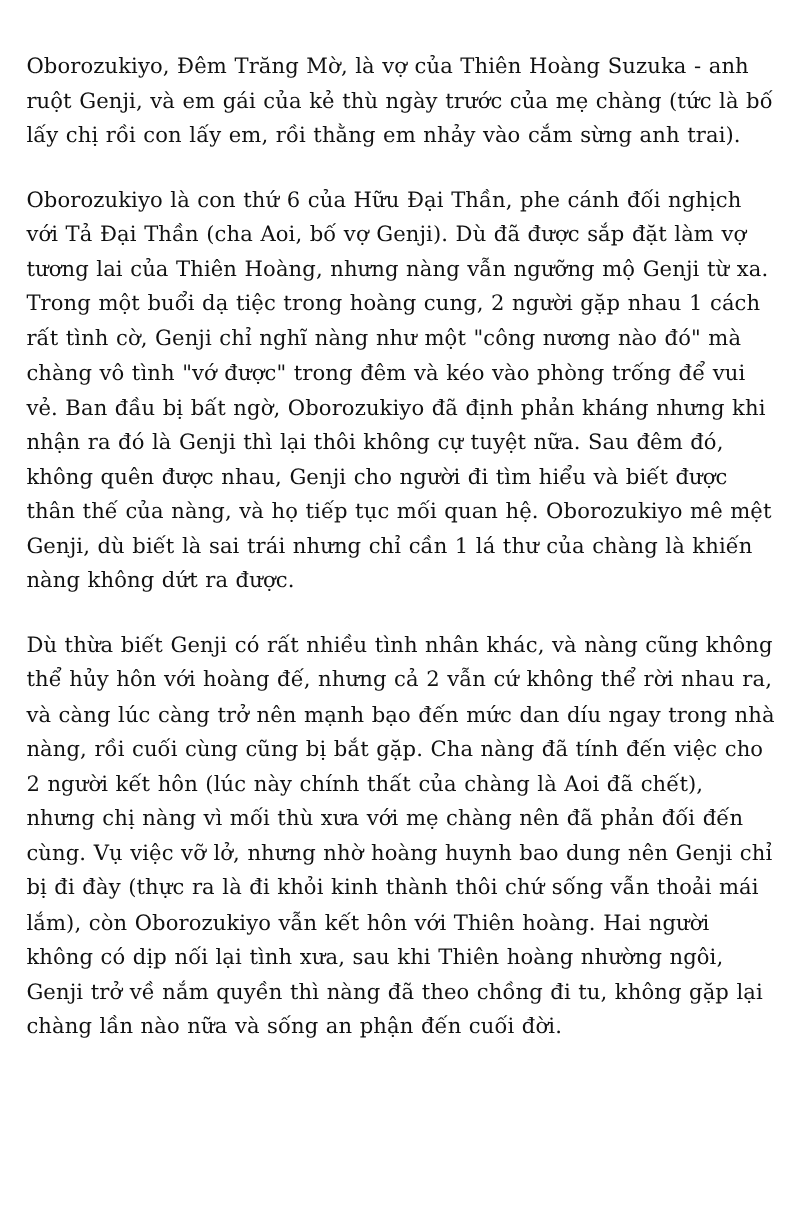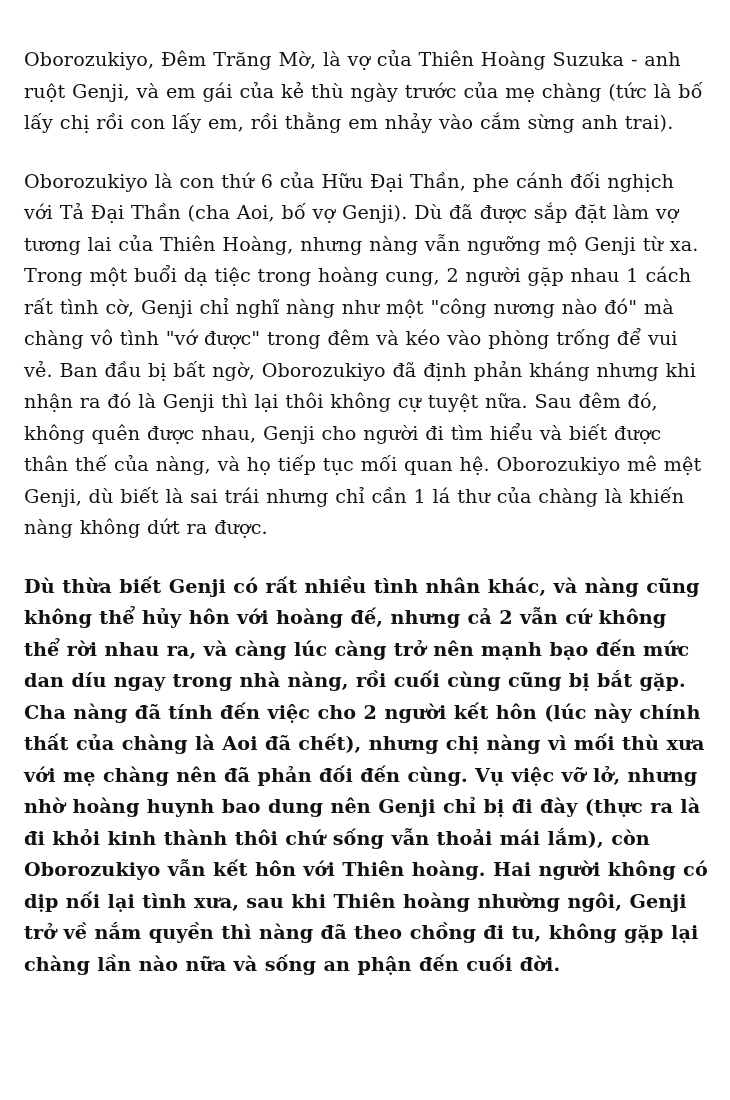--- a/index.html
+++ b/index.html
@@ -29,21 +29,20 @@
     font-size: 19.2px;
     line-height: 31.5px;
     text-align: left;
     margin: 0 0 27px 0;
     letter-spacing: 0.1px;
     word-spacing: 0.6px;
     color: #111111;
   }
   .para:last-child {
     margin-bottom: 3px;
-    font-weight: bold;
   }
 </style>
 </head>
 <body>
 
 <div class="page">
   <div class="article">
     <p class="para">Oborozukiyo, Đêm Trăng Mờ, là vợ của Thiên Hoàng Suzuka - anh ruột Genji, và em gái của kẻ thù ngày trước của mẹ chàng (tức là bố lấy chị rồi con lấy em, rồi thằng em nhảy vào cắm sừng anh trai).</p>
     <p class="para">Oborozukiyo là con thứ 6 của Hữu Đại Thần, phe cánh đối nghịch với Tả Đại Thần (cha Aoi, bố vợ Genji). Dù đã được sắp đặt làm vợ tương lai của Thiên Hoàng, nhưng nàng vẫn ngưỡng mộ Genji từ xa. Trong một buổi dạ tiệc trong hoàng cung, 2 người gặp nhau 1 cách rất tình cờ, Genji chỉ nghĩ nàng như một "công nương nào đó" mà chàng vô tình "vớ được" trong đêm và kéo vào phòng trống để vui vẻ. Ban đầu bị bất ngờ, Oborozukiyo đã định phản kháng nhưng khi nhận ra đó là Genji thì lại thôi không cự tuyệt nữa. Sau đêm đó, không quên được nhau, Genji cho người đi tìm hiểu và biết được thân thế của nàng, và họ tiếp tục mối quan hệ. Oborozukiyo mê mệt Genji, dù biết là sai trái nhưng chỉ cần 1 lá thư của chàng là khiến nàng không dứt ra được.</p>
     <p class="para">Dù thừa biết Genji có rất nhiều tình nhân khác, và nàng cũng không thể hủy hôn với hoàng đế, nhưng cả 2 vẫn cứ không thể rời nhau ra, và càng lúc càng trở nên mạnh bạo đến mức dan díu ngay trong nhà nàng, rồi cuối cùng cũng bị bắt gặp. Cha nàng đã tính đến việc cho 2 người kết hôn (lúc này chính thất của chàng là Aoi đã chết), nhưng chị nàng vì mối thù xưa với mẹ chàng nên đã phản đối đến cùng. Vụ việc vỡ lở, nhưng nhờ hoàng huynh bao dung nên Genji chỉ bị đi đày (thực ra là đi khỏi kinh thành thôi chứ sống vẫn thoải mái lắm), còn Oborozukiyo vẫn kết hôn với Thiên hoàng. Hai người không có dịp nối lại tình xưa, sau khi Thiên hoàng nhường ngôi, Genji trở về nắm quyền thì nàng đã theo chồng đi tu, không gặp lại chàng lần nào nữa và sống an phận đến cuối đời.</p>

